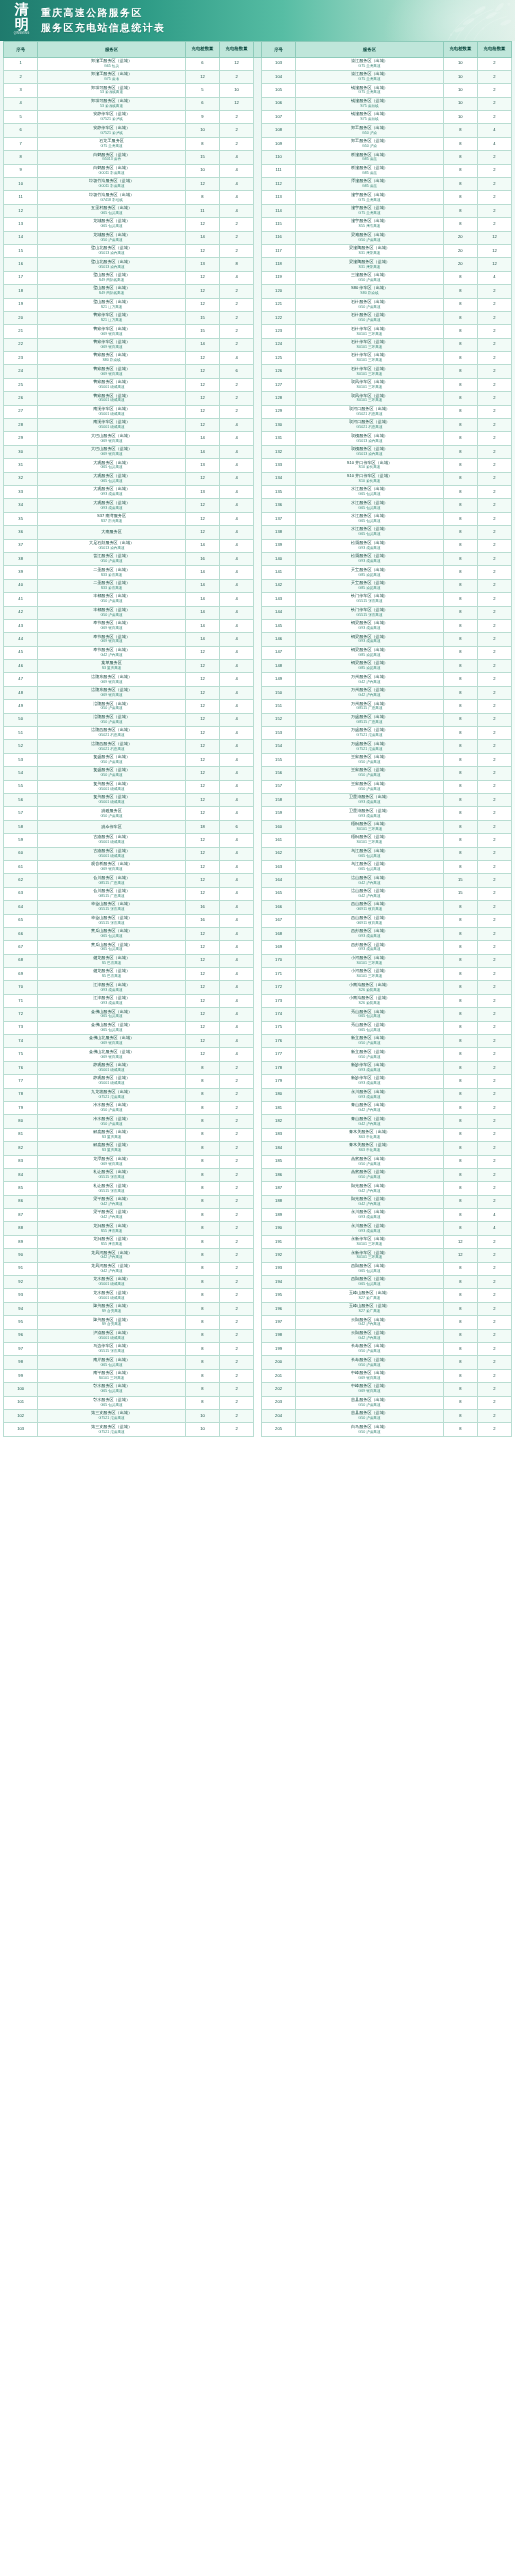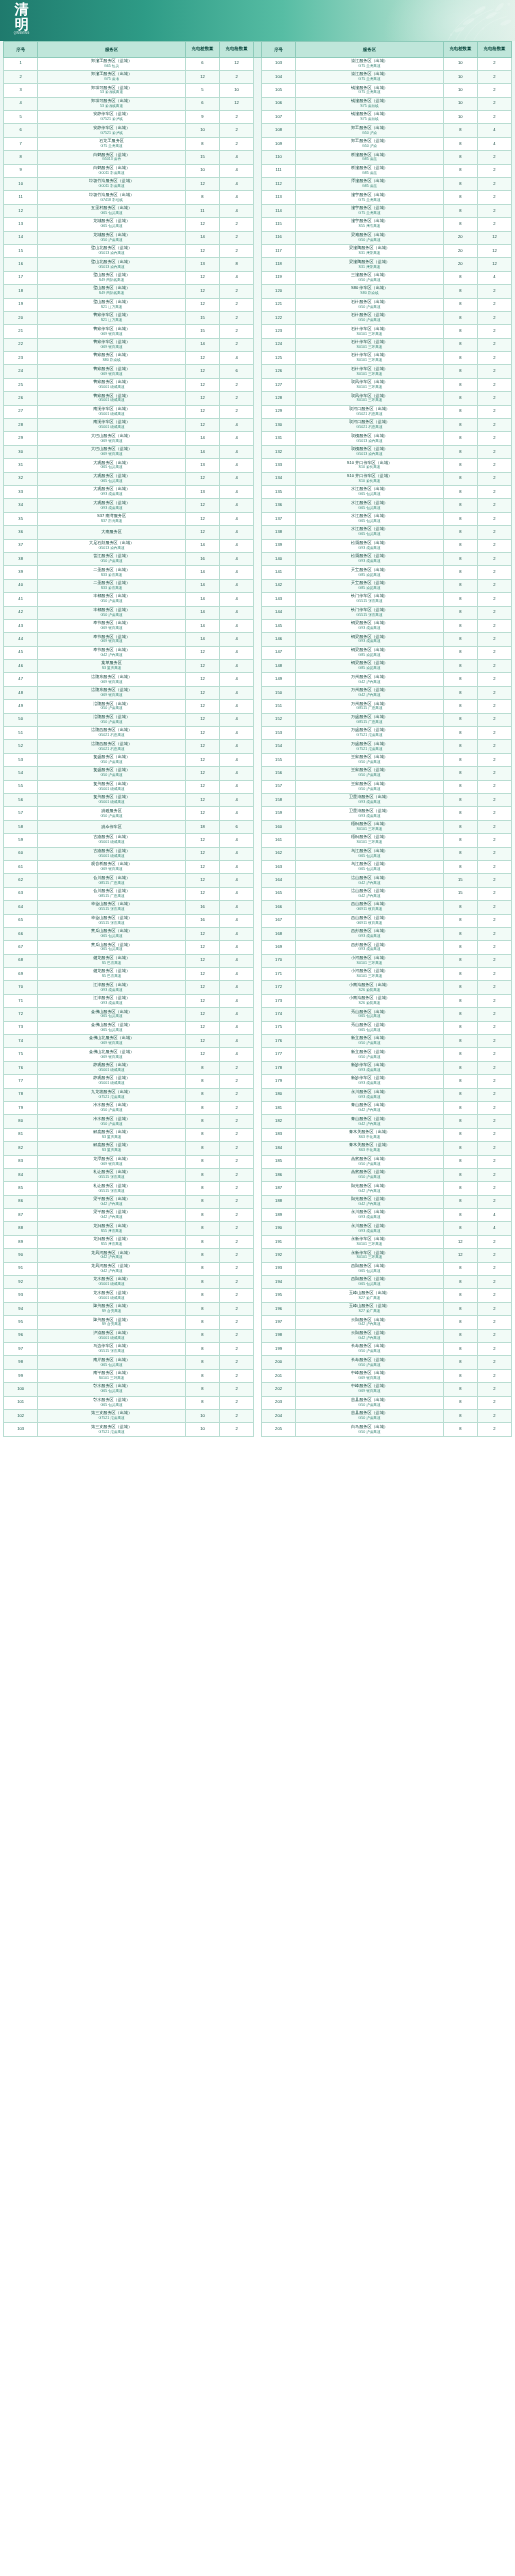--- a/index.html
+++ b/index.html
@@ -158,20 +158,24 @@
         <circle cx="268" cy="56" r="2.2"></circle>
       </g>
     </svg>
 
     <div class="logo">
       <span class="big">清</span>
       <span class="big2">明</span>
       <span class="en">QINGMING</span>
     </div>
 
+    <div class="title-wrap">
+      <div class="title-line1">重庆高速公路服务区</div>
+      <div class="title-line2">服务区充电站信息统计表</div>
+    </div>
   </div>
 
   <div class="table-area">
     <table class="grid">
       <colgroup>
         <col class="c-idx">
           <col class="c-name">
           <col class="c-num">
           <col class="c-num">
         <col class="c-sep">

